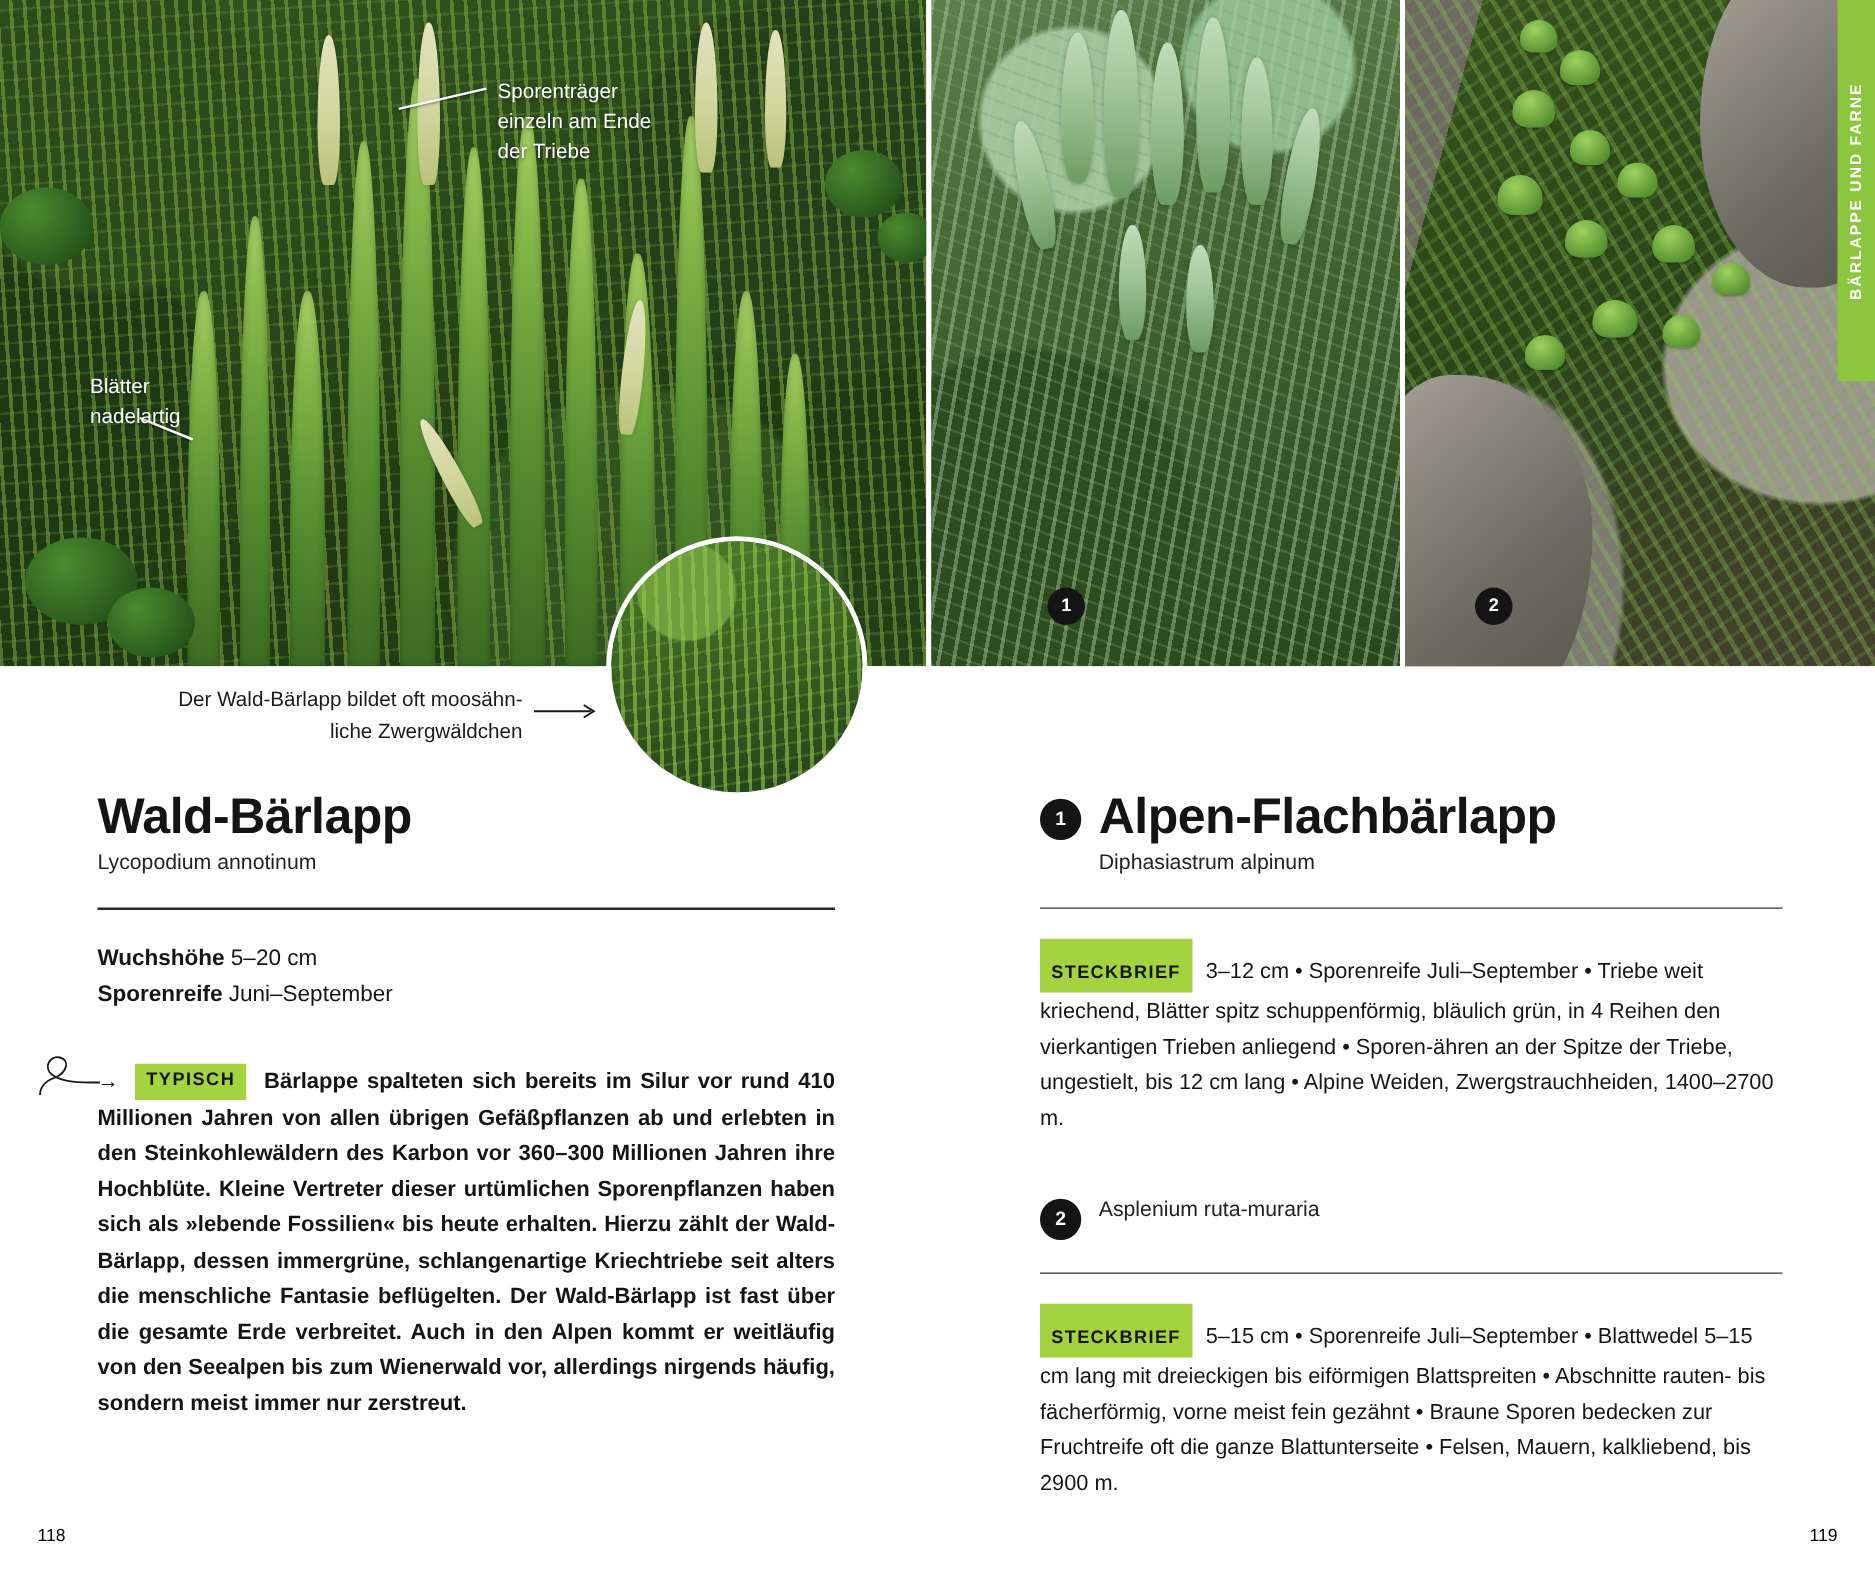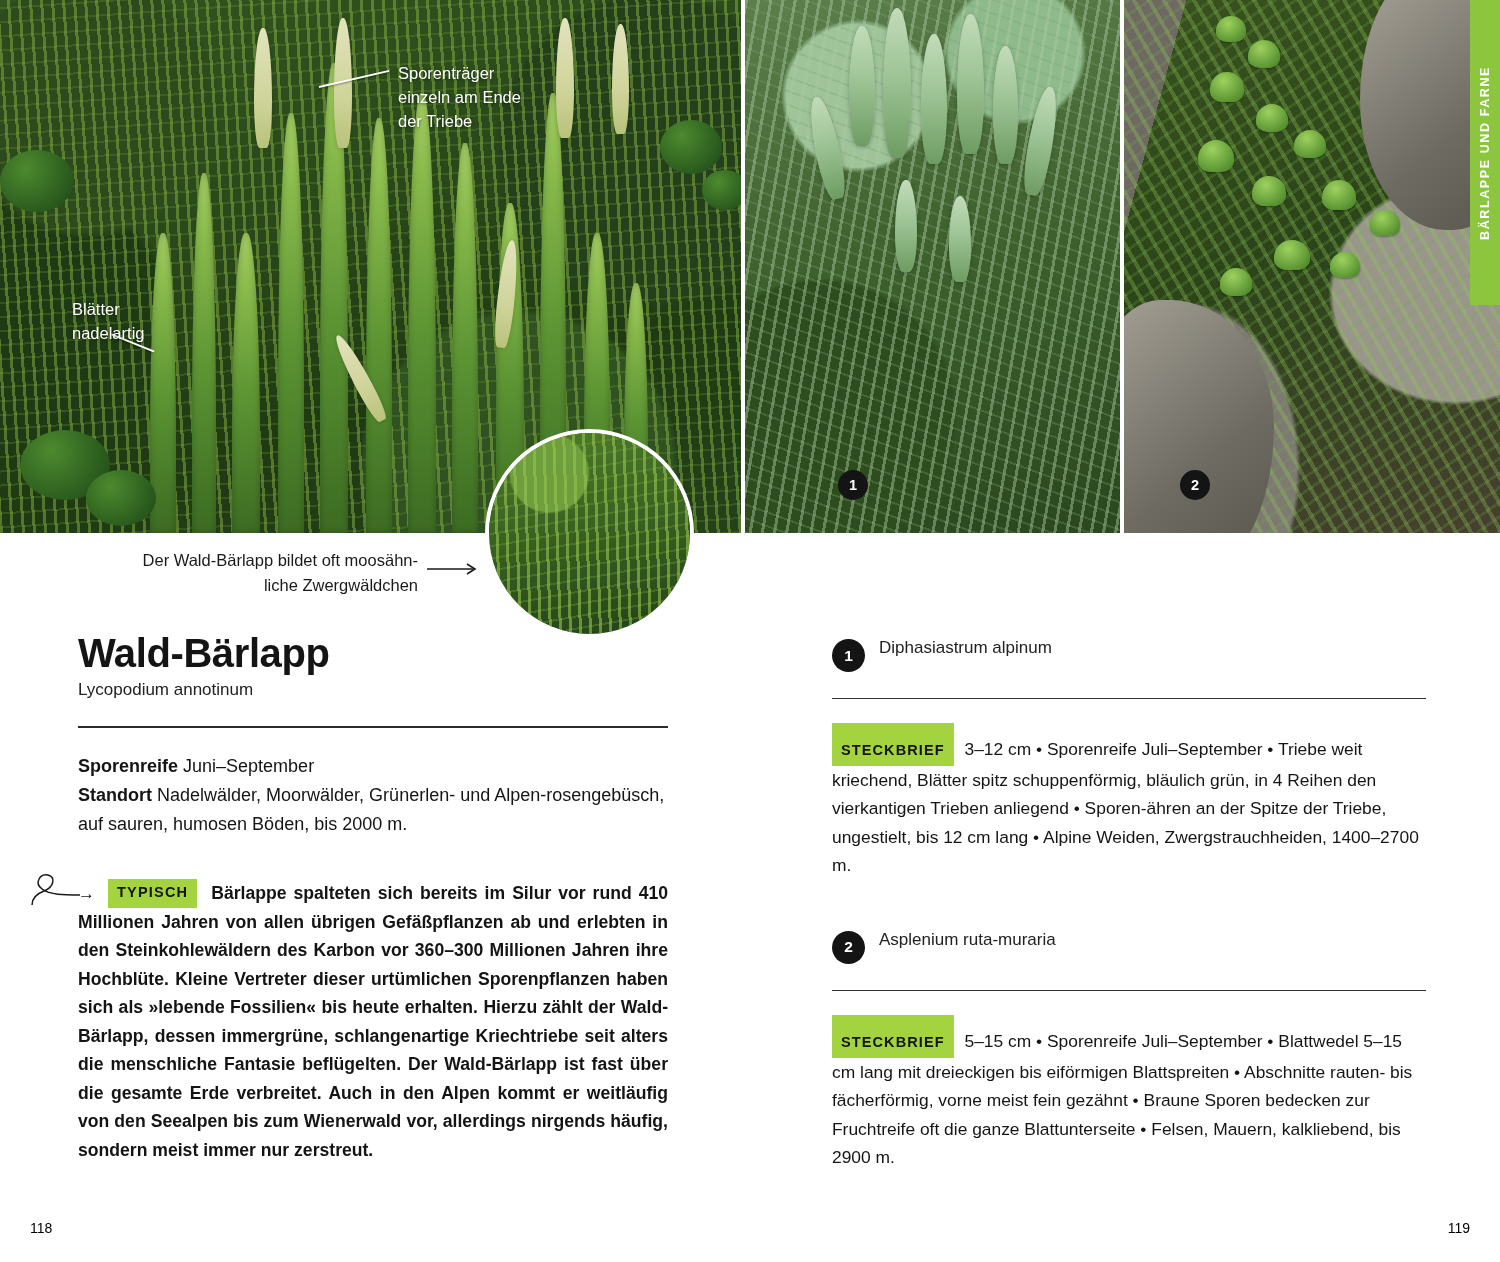--- a/index.html
+++ b/index.html
@@ -398,26 +398,26 @@
 
 <div class="col col-left">
 
   <h1 class="species">Wald-Bärlapp</h1>
   <p class="latin">Lycopodium annotinum</p>
 
   <div class="rule"></div>
 
   <div class="facts">
     <div>
+      <b>Wuchshöhe</b>
+      <span>5–20 cm</span>
+    </div>
+    <div>
       <b>Sporenreife</b>
       <span>Juni–September</span>
-    </div>
-    <div>
-      <b>Standort</b>
-      <span>Nadelwälder, Moorwälder, Grünerlen- und Alpen-rosengebüsch, auf sauren, humosen Böden, bis 2000 m.</span>
     </div>
   </div>
 
   <div class="typisch-wrap">
     <svg class="swirl" viewBox="0 0 54 48">
       <path d="M50,30 C34,30 20,30 12,24 C4,18 10,8 18,10 C26,12 24,22 14,26 C6,29 2,34 2,40" fill="none" stroke="#1a1a1a" stroke-width="1.5"></path>
     </svg>
     <p class="typisch-body">
       <span class="arrow-in">→</span>
       <span class="tag">TYPISCH</span>
@@ -425,20 +425,21 @@
     </p>
   </div>
 </div>
 
 <div class="col col-right">
 
   <div class="entry">
     <div class="entry-head">
       <div class="entry-badge">1</div>
       <div>
+        <h1 class="species">Alpen-Flachbärlapp</h1>
         <p class="latin">Diphasiastrum alpinum</p>
       </div>
     </div>
     <div class="rule thin"></div>
     <p class="steckbrief">
       <span class="sb-tag">STECKBRIEF</span>
       <span>3–12 cm • Sporenreife Juli–September • Triebe weit kriechend, Blätter spitz schuppenförmig, bläulich grün, in 4 Reihen den vierkantigen Trieben anliegend • Sporen-ähren an der Spitze der Triebe, ungestielt, bis 12 cm lang • Alpine Weiden, Zwergstrauchheiden, 1400–2700 m.</span>
     </p>
   </div>
 

